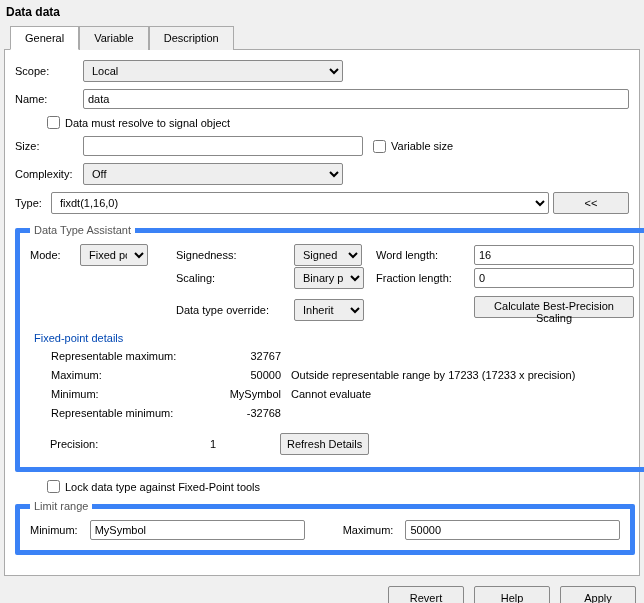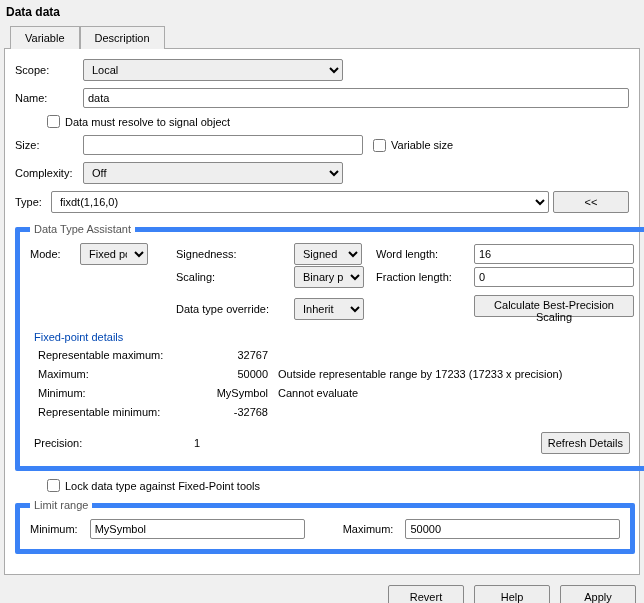--- a/index.html
+++ b/index.html
@@ -142,29 +142,28 @@
 
   .fpd-title {
     color: #0047b3;
     margin: 8px 0 6px 4px;
   }
   .fpd-table {
     display: grid;
     grid-template-columns: 150px 70px 1fr;
     row-gap: 7px;
     column-gap: 10px;
-    margin-left: 8px;
+    margin-left: 21px;
     align-items: center;
   }
   .fpd-table .n { text-align: right; }
   .fpd-bottom {
     display: flex;
-    justify-content: space-between;
-    align-items: center;
-    margin: 14px 4px 2px 4px;
+    align-items: center;
+    margin: 14px 4px 2px 20px;
   }
   .fpd-bottom .pgrid {
     display: grid;
     grid-template-columns: 150px 70px;
     column-gap: 10px;
   }
   .limit-row {
     display: flex;
     align-items: center;
     gap: 6px;
@@ -177,20 +176,21 @@
     padding: 10px 8px 0 0;
   }
   .footer .btn { width: 76px; height: 24px; }
 </style>
 </head>
 <body>
 
 <div class="title">Data data</div>
 
 <div class="tabs">
+  <div class="tab active">General</div>
   <div class="tab">Variable</div>
   <div class="tab">Description</div>
 </div>
 
 <div class="pane">
 
   <div class="row">
     <div class="lbl">Scope:</div>
     <select class="sel-wide">
       <option>Local</option>

